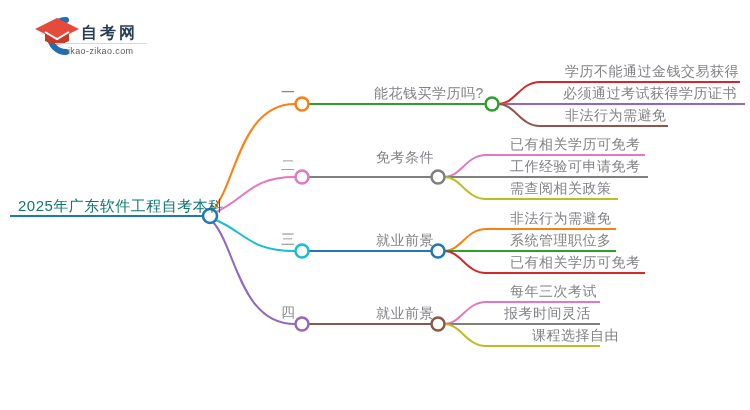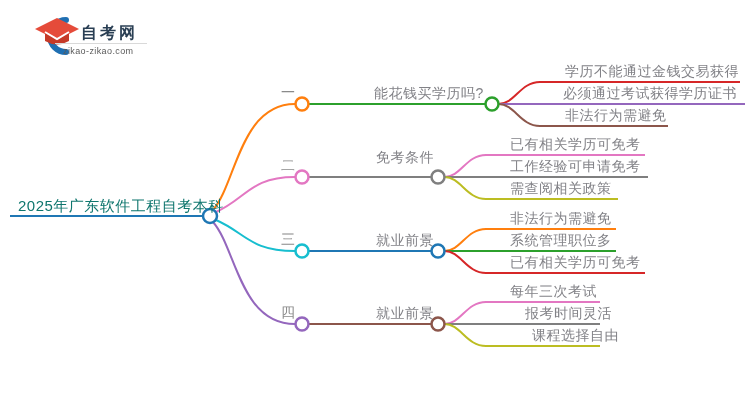--- a/index.html
+++ b/index.html
@@ -97,14 +97,14 @@
 
 <div class="label" style="left:510px;top:135px">已有相关学历可免考</div>
 <div class="label" style="left:510px;top:157px">工作经验可申请免考</div>
 <div class="label" style="left:510px;top:179px">需查阅相关政策</div>
 
 <div class="label" style="left:510px;top:209px">非法行为需避免</div>
 <div class="label" style="left:510px;top:231px">系统管理职位多</div>
 <div class="label" style="left:510px;top:253px">已有相关学历可免考</div>
 
 <div class="label" style="left:510px;top:282px">每年三次考试</div>
-<div class="label" style="left:525px;top:304px">报考时间灵活</div>
+<div class="label" style="left:504px;top:304px">报考时间灵活</div>
 <div class="label" style="left:532px;top:326px">课程选择自由</div>
 
 </body></html>

